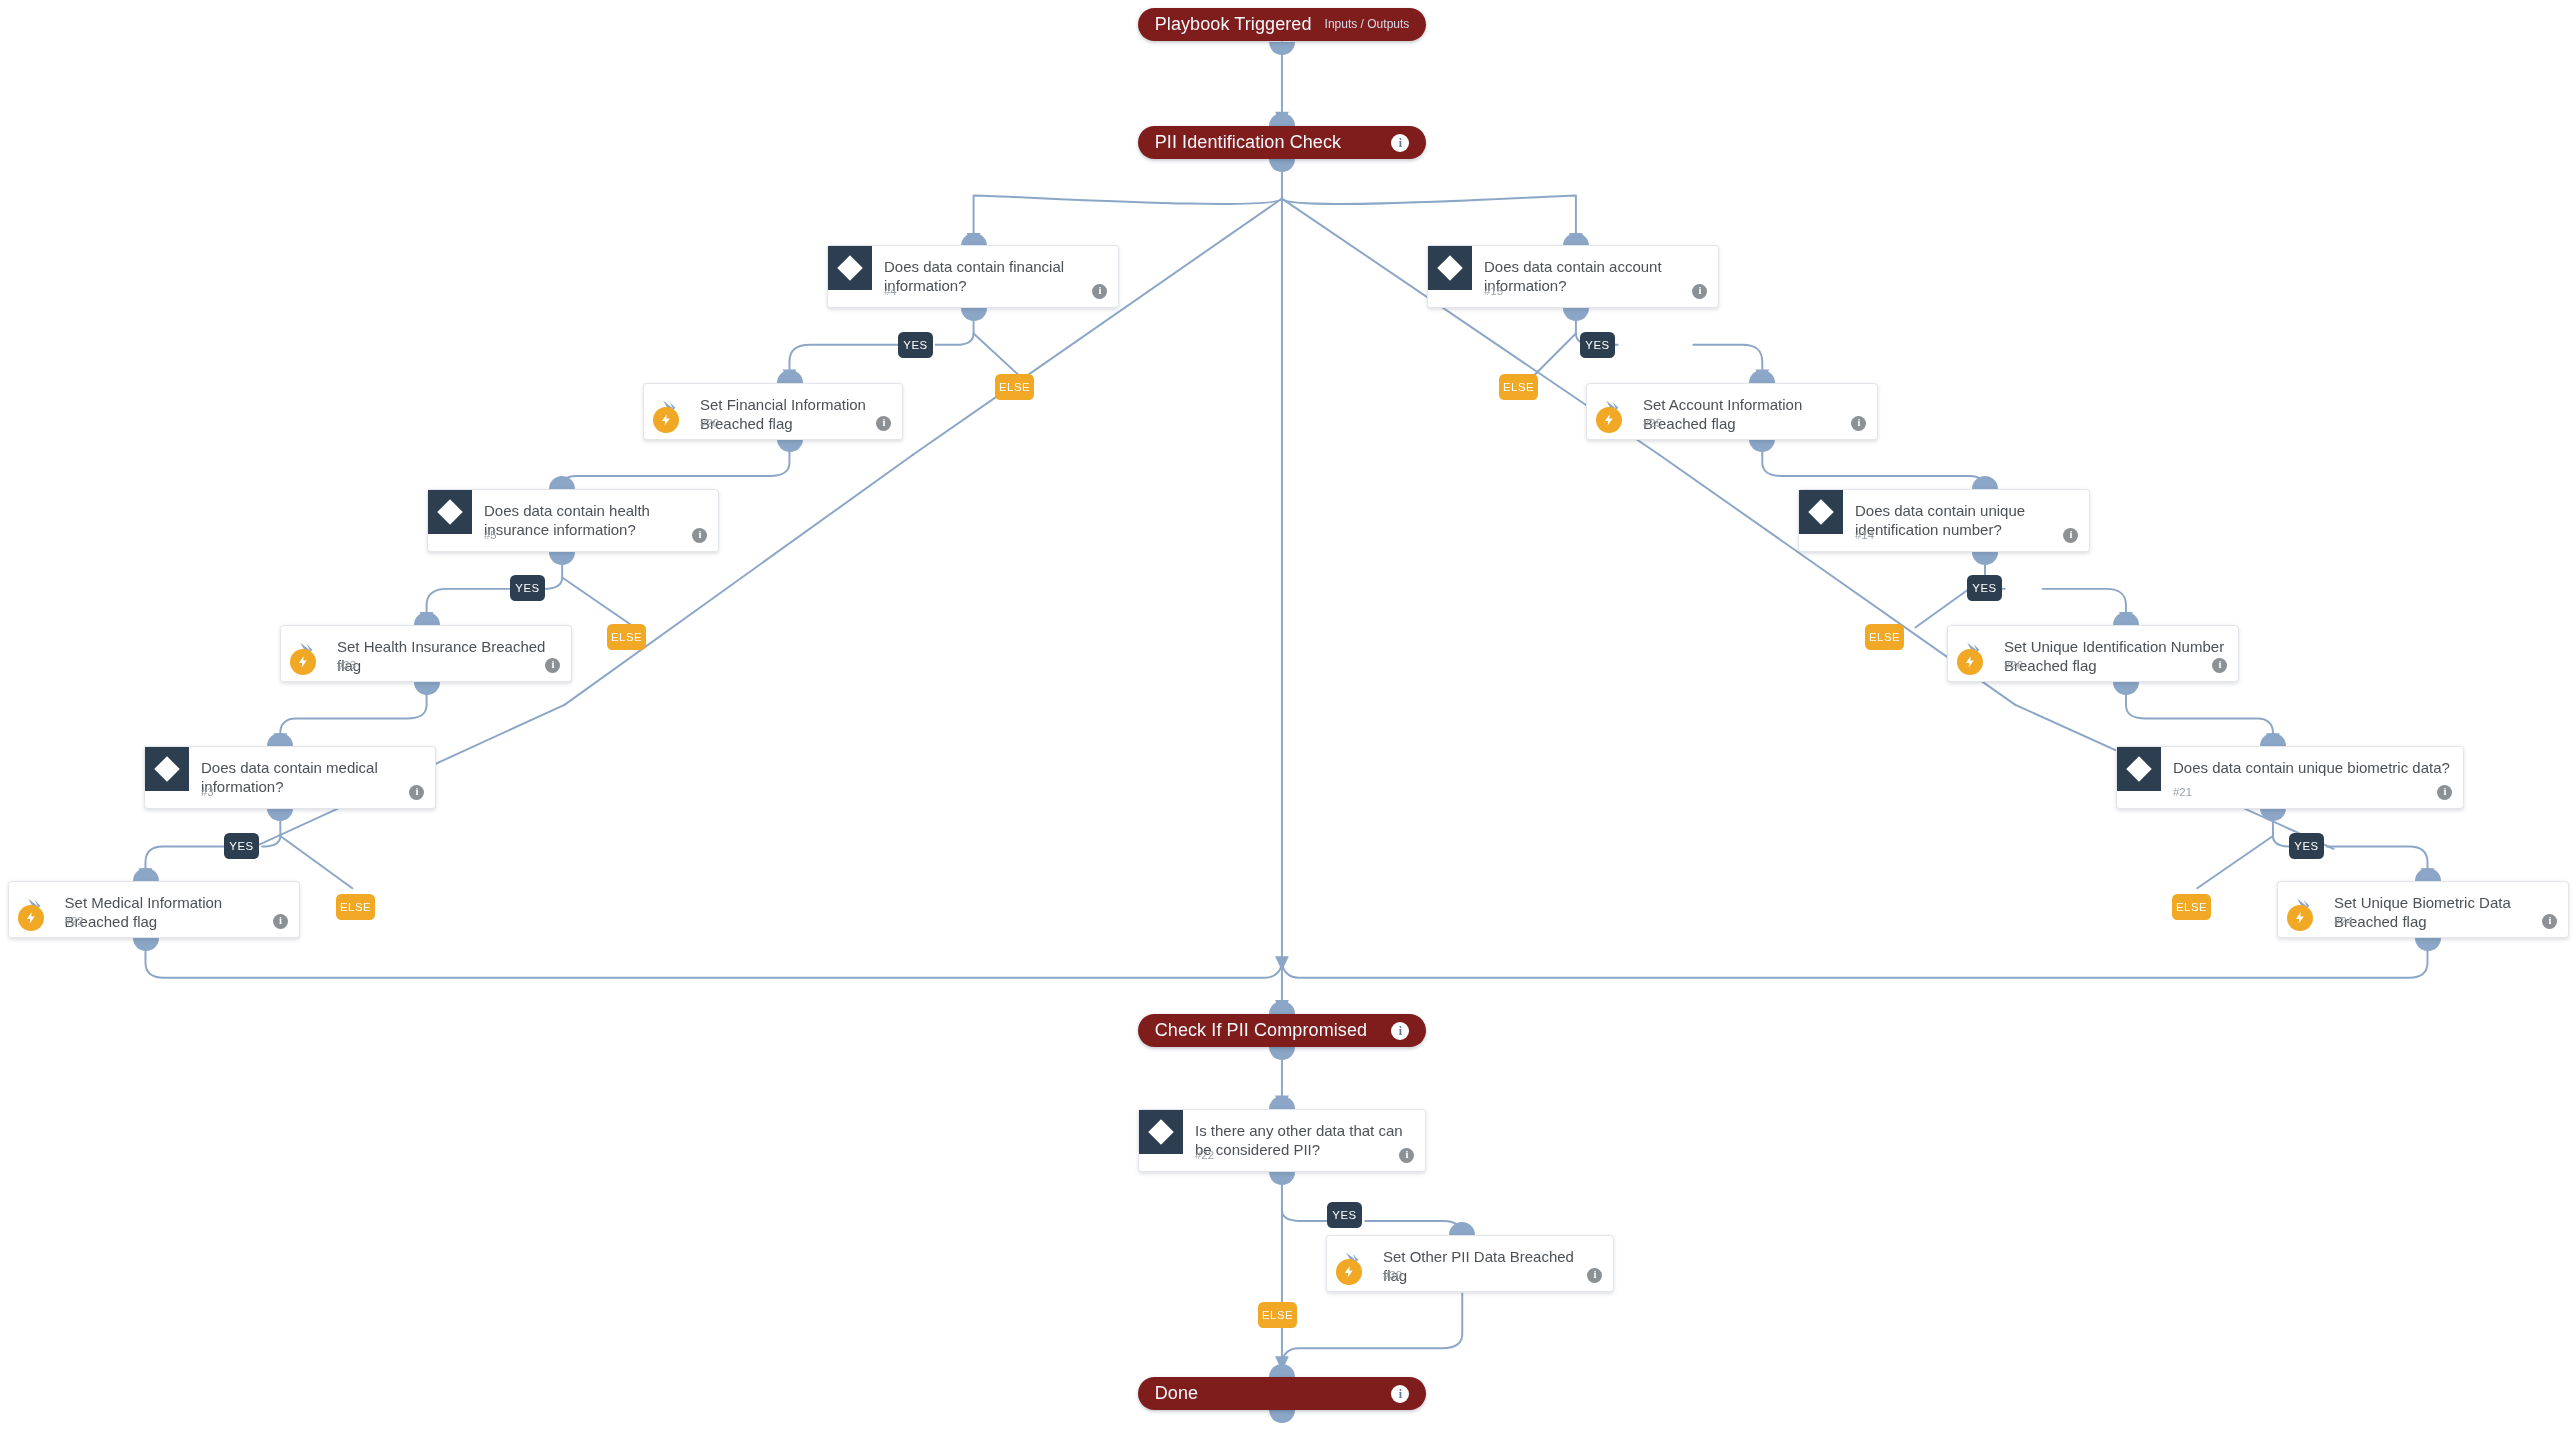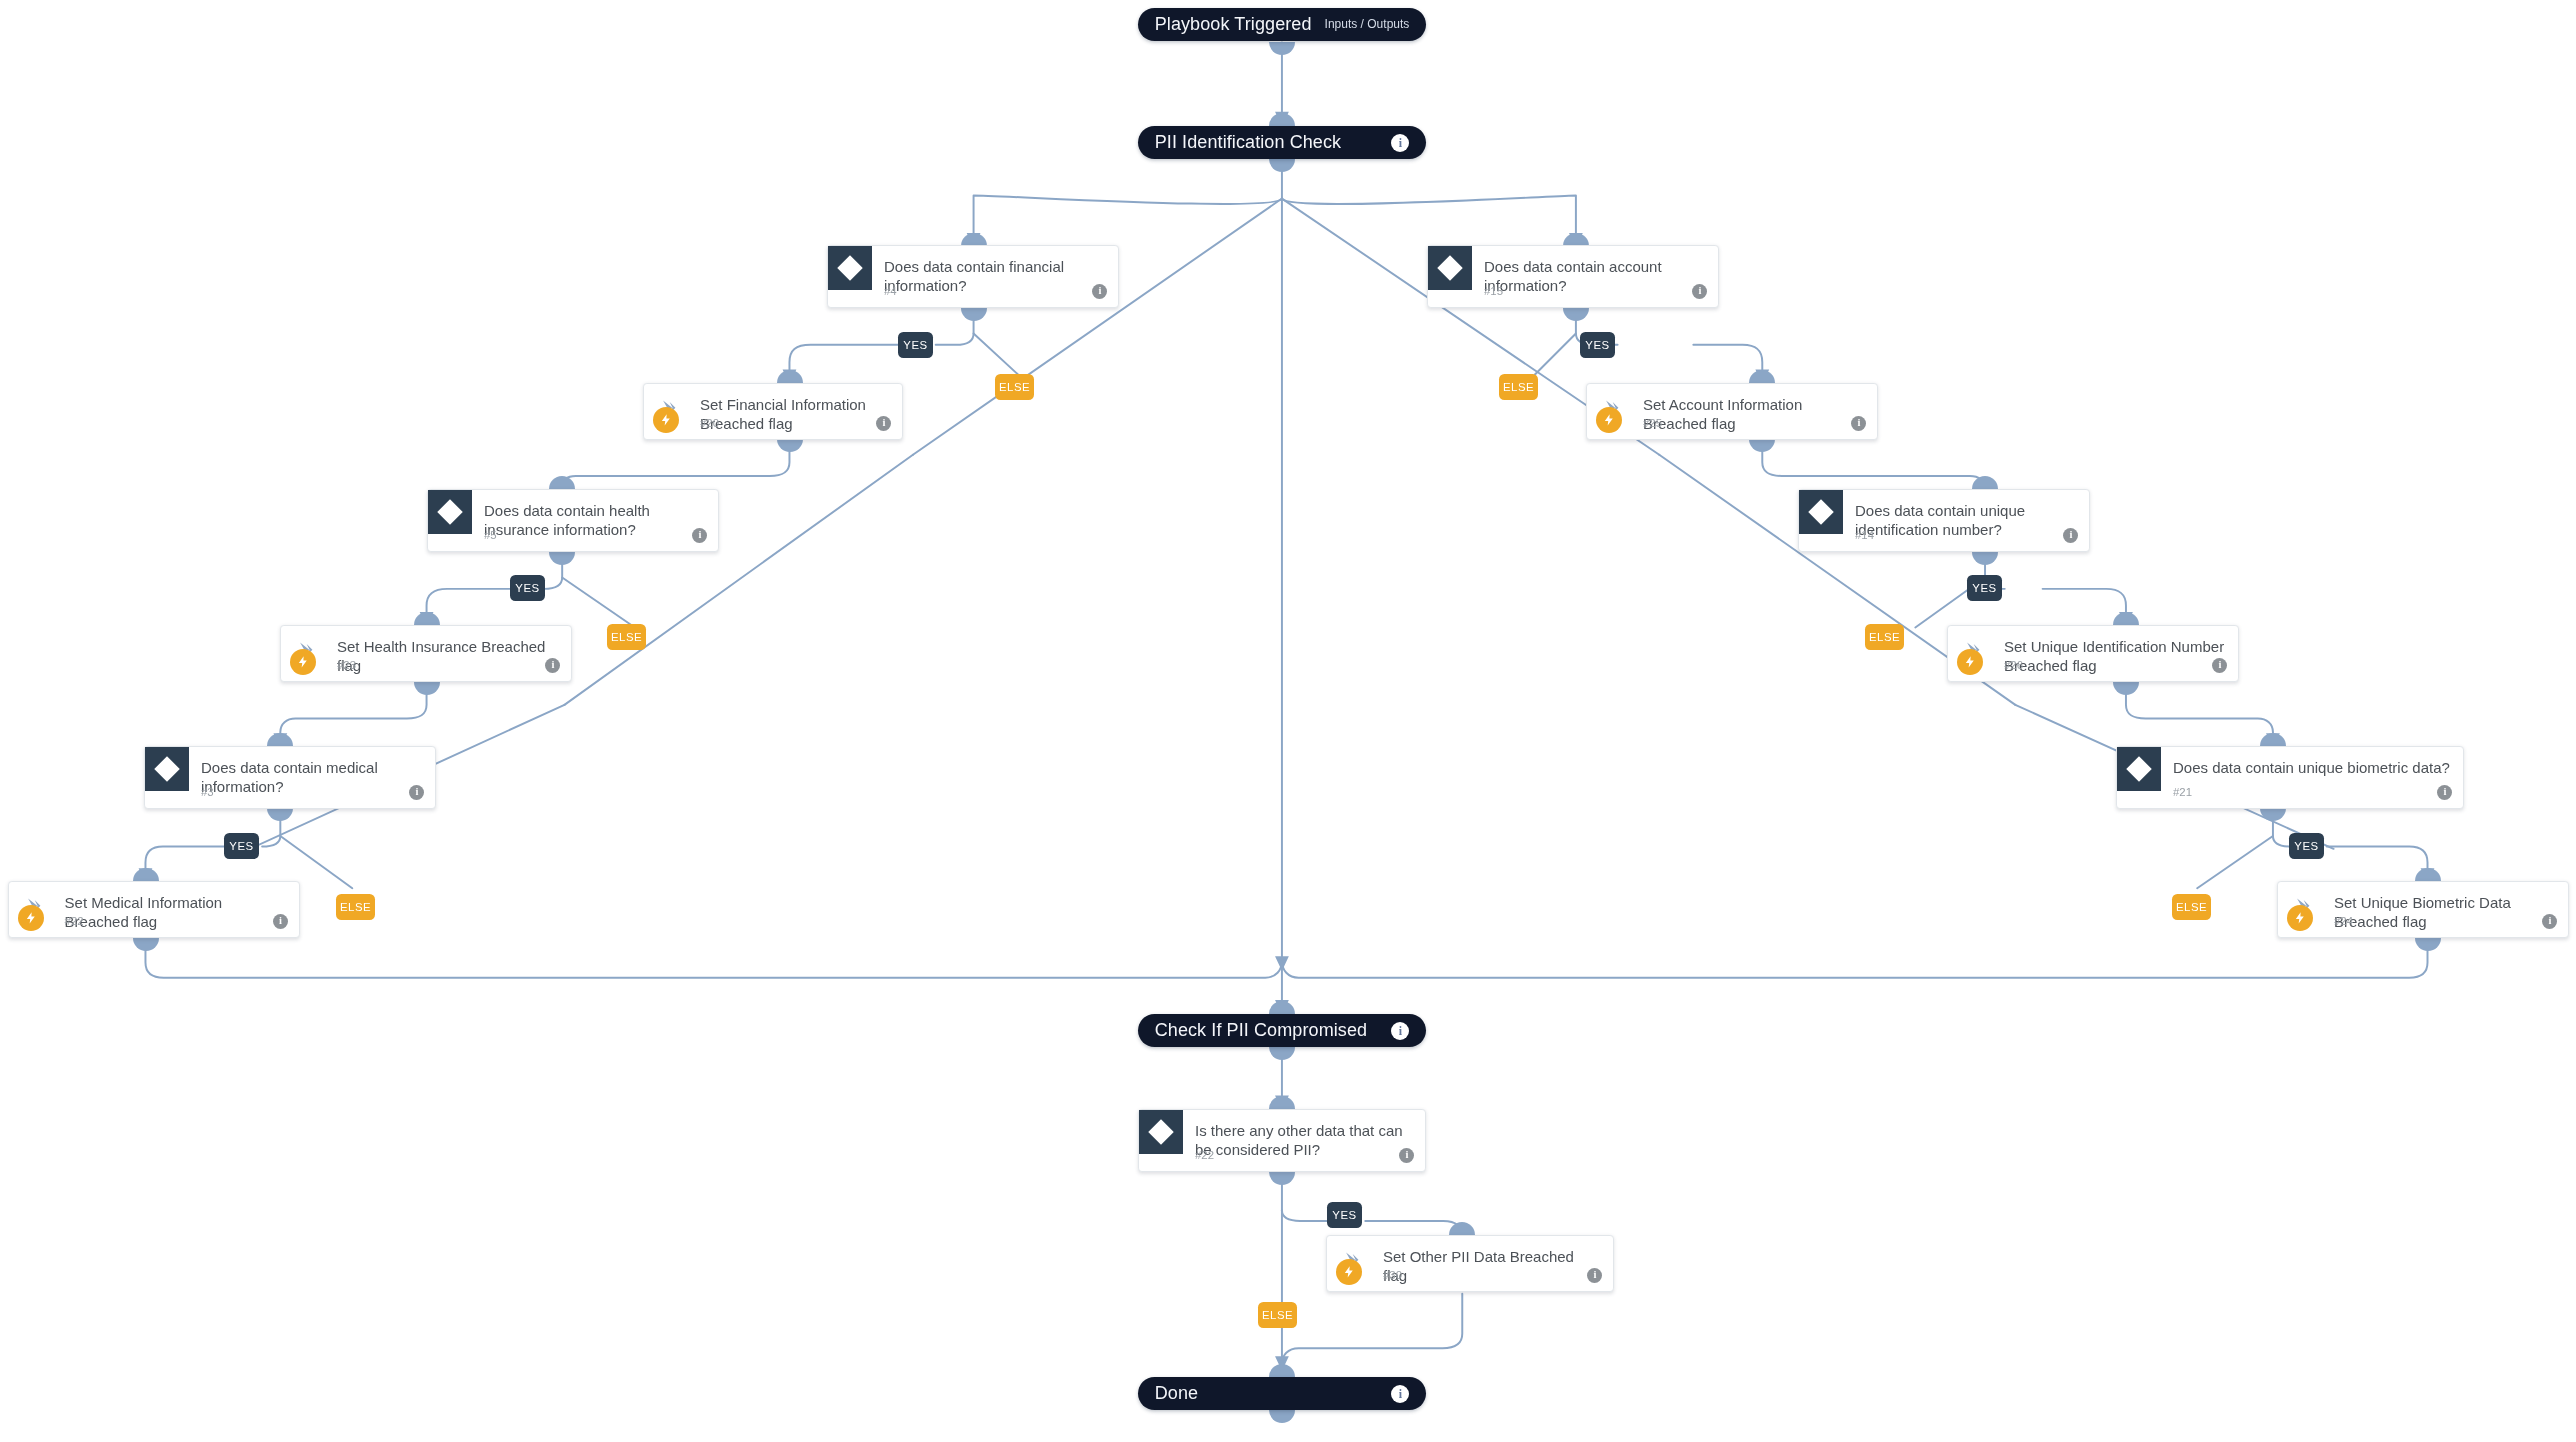--- a/index.html
+++ b/index.html
@@ -25,21 +25,21 @@
     left: 0; top: 0;
     width: 2576px;
     height: 1443px;
     pointer-events: none;
   }
 
   
   .stage {
     position: absolute;
     box-sizing: border-box;
-    background: #0f172a;
+    background: #7f1d1d;
     border-radius: 16.7px;
     box-shadow: 0 1.5px 3.8px rgba(40,55,80,0.30);
     display: flex;
     align-items: center;
     padding: 0 16.7px;
     color: #ffffff;
   }
   .stage .stage-title {
     font-size: 18px;
     color: #f4f6fa;

